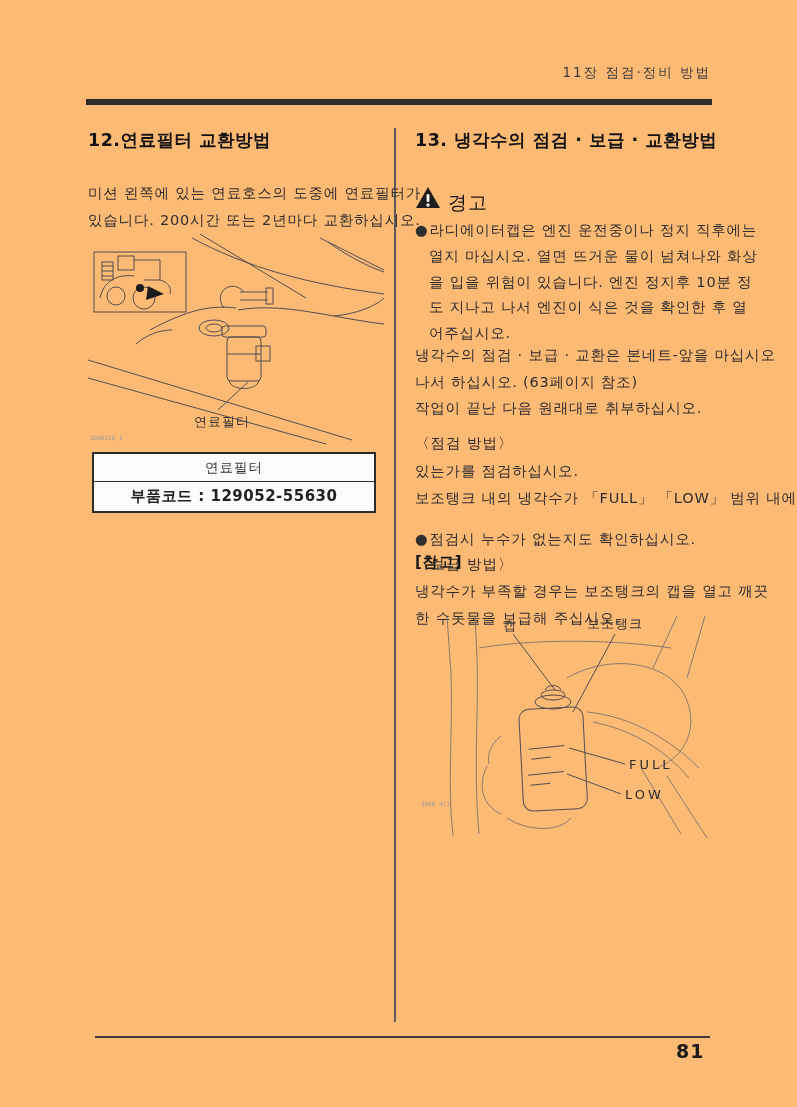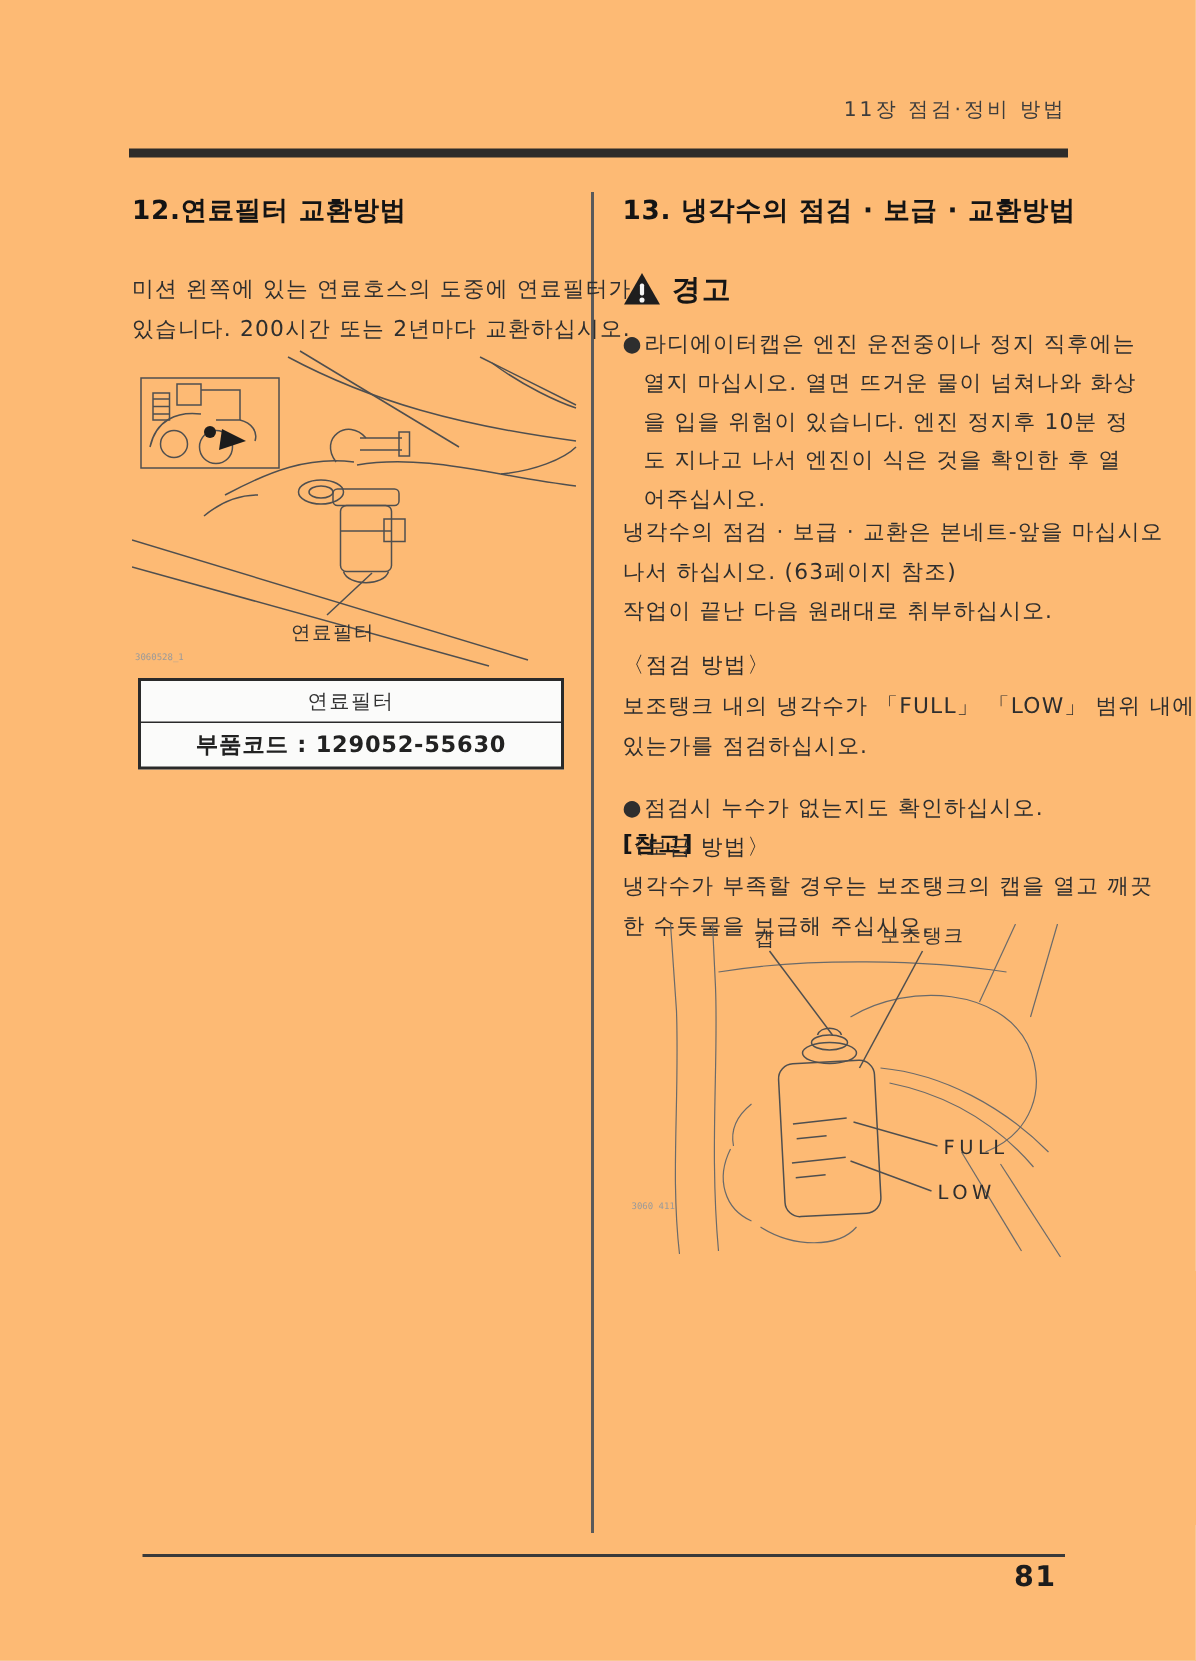--- a/index.html
+++ b/index.html
@@ -42,21 +42,21 @@
     color:#2e2e2e;white-space:nowrap;
   }
   .abs{position:absolute;left:0;}
   .hang{padding-left:14px;}
   .bullet{margin-right:1px;}
   
   .warn-head{
     position:absolute;left:0;top:52px;
     display:flex;align-items:center;gap:7px;
   }
-  .warn-title{font-size:19px;font-weight:bold;color:#161616;letter-spacing:1px;}
+  .warn-title{font-size:19px;font-weight:normal;color:#161616;letter-spacing:1px;margin-top:10px;}
   
   .sub-head{font-size:14.5px;color:#2a2a2a;letter-spacing:1px;white-space:nowrap;text-align:right;}
   .note-head{font-size:15px;font-weight:bold;color:#161616;letter-spacing:1px;}
   
   .part-box{
     position:absolute;left:4px;top:324px;width:280px;
     border:2px solid #2a2a2a;background:#fbfbfa;
   }
   .part-box .row1{
     height:27px;display:flex;align-items:center;justify-content:center;
@@ -185,22 +185,22 @@
     </div>
 
     <div class="abs" style="top:214px;">
       <div class="body-line">냉각수의 점검 · 보급 · 교환은 본네트-앞을 마십시오</div>
       <div class="body-line">나서 하십시오. (63페이지 참조)</div>
       <div class="body-line">작업이 끝난 다음 원래대로 취부하십시오.</div>
     </div>
 
     <div class="abs sub-head" style="top:306px;">〈점검 방법〉</div>
     <div class="abs" style="top:330px;">
+      <div class="body-line">있는가를 점검하십시오.</div>
       <div class="body-line">보조탱크 내의 냉각수가 「FULL」 「LOW」 범위 내에</div>
-      <div class="body-line">있는가를 점검하십시오.</div>
     </div>
 
     <div class="abs note-head" style="top:392px;margin-top:33px;">[참고]</div>
     <div class="abs body-line" style="top:398px;"><span class="bullet">●</span><span>점검시 누수가 없는지도 확인하십시오.</span></div>
 
     <div class="abs sub-head" style="top:427px;">〈보급 방법〉</div>
     <div class="abs" style="top:450px;">
       <div class="body-line">냉각수가 부족할 경우는 보조탱크의 캡을 열고 깨끗</div>
       <div class="body-line">한 수돗물을 보급해 주십시오.</div>
     </div>

